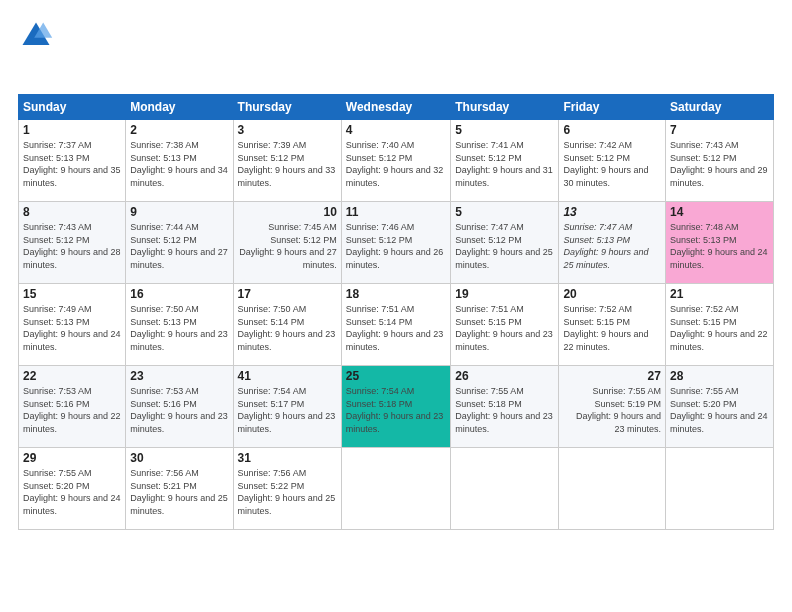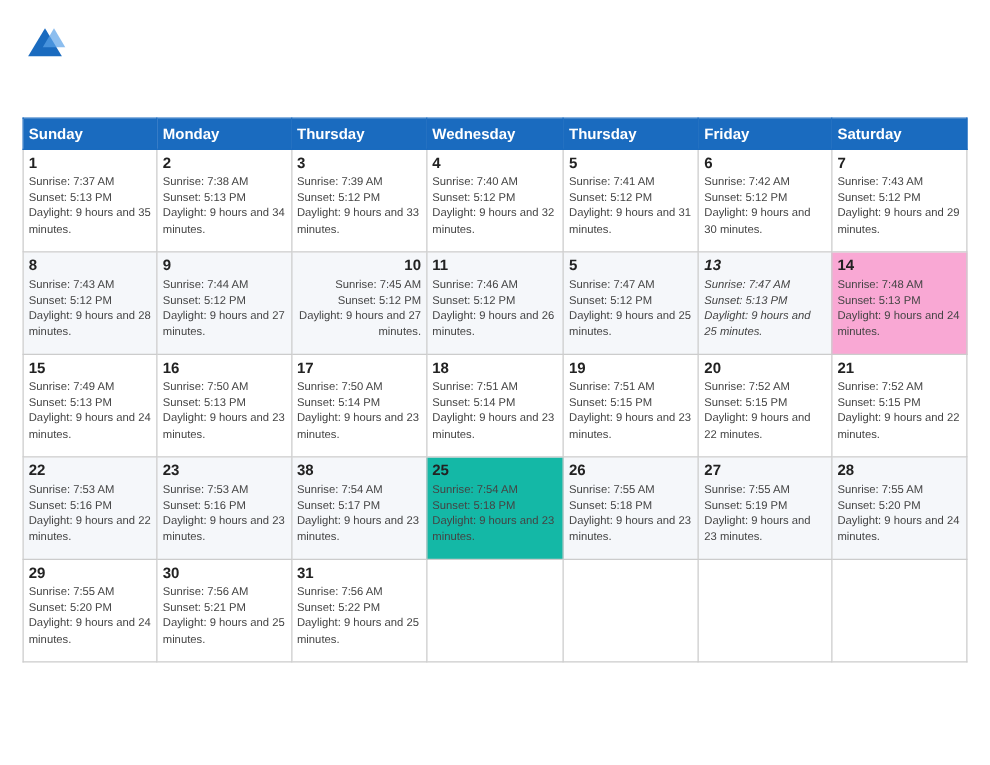--- a/index.html
+++ b/index.html
@@ -182,27 +182,27 @@
           <td><span class="day-num">20</span>
 <span class="day-info">Sunrise: 7:52 AM<br>Sunset: 5:15 PM<br>Daylight: 9 hours and 22 minutes.</span></td>
           <td><span class="day-num">21</span>
 <span class="day-info">Sunrise: 7:52 AM<br>Sunset: 5:15 PM<br>Daylight: 9 hours and 22 minutes.</span></td>
         </tr>
         <tr>
           <td style="background: rgb(245, 247, 250);"><span class="day-num">22</span>
 <span class="day-info">Sunrise: 7:53 AM<br>Sunset: 5:16 PM<br>Daylight: 9 hours and 22 minutes.</span></td>
           <td style="background: rgb(245, 247, 250);"><span class="day-num">23</span>
 <span class="day-info">Sunrise: 7:53 AM<br>Sunset: 5:16 PM<br>Daylight: 9 hours and 23 minutes.</span></td>
-          <td style="background: rgb(245, 247, 250);"><span class="day-num">38</span>
+          <td style="background: rgb(245, 247, 250);"><span class="day-num">41</span>
 <span class="day-info">Sunrise: 7:54 AM<br>Sunset: 5:17 PM<br>Daylight: 9 hours and 23 minutes.</span></td>
           <td style="background: #14b8a6;"><span class="day-num">25</span>
 <span class="day-info">Sunrise: 7:54 AM<br>Sunset: 5:18 PM<br>Daylight: 9 hours and 23 minutes.</span></td>
           <td style="background: rgb(245, 247, 250);"><span class="day-num">26</span>
 <span class="day-info">Sunrise: 7:55 AM<br>Sunset: 5:18 PM<br>Daylight: 9 hours and 23 minutes.</span></td>
-          <td style="background: rgb(245, 247, 250);"><span class="day-num">27</span>
+          <td style="background: rgb(245, 247, 250); text-align: right;"><span class="day-num">27</span>
 <span class="day-info">Sunrise: 7:55 AM<br>Sunset: 5:19 PM<br>Daylight: 9 hours and 23 minutes.</span></td>
           <td style="background: rgb(245, 247, 250);"><span class="day-num">28</span>
 <span class="day-info">Sunrise: 7:55 AM<br>Sunset: 5:20 PM<br>Daylight: 9 hours and 24 minutes.</span></td>
         </tr>
         <tr>
           <td><span class="day-num">29</span>
 <span class="day-info">Sunrise: 7:55 AM<br>Sunset: 5:20 PM<br>Daylight: 9 hours and 24 minutes.</span></td>
           <td><span class="day-num">30</span>
 <span class="day-info">Sunrise: 7:56 AM<br>Sunset: 5:21 PM<br>Daylight: 9 hours and 25 minutes.</span></td>
           <td><span class="day-num">31</span>

